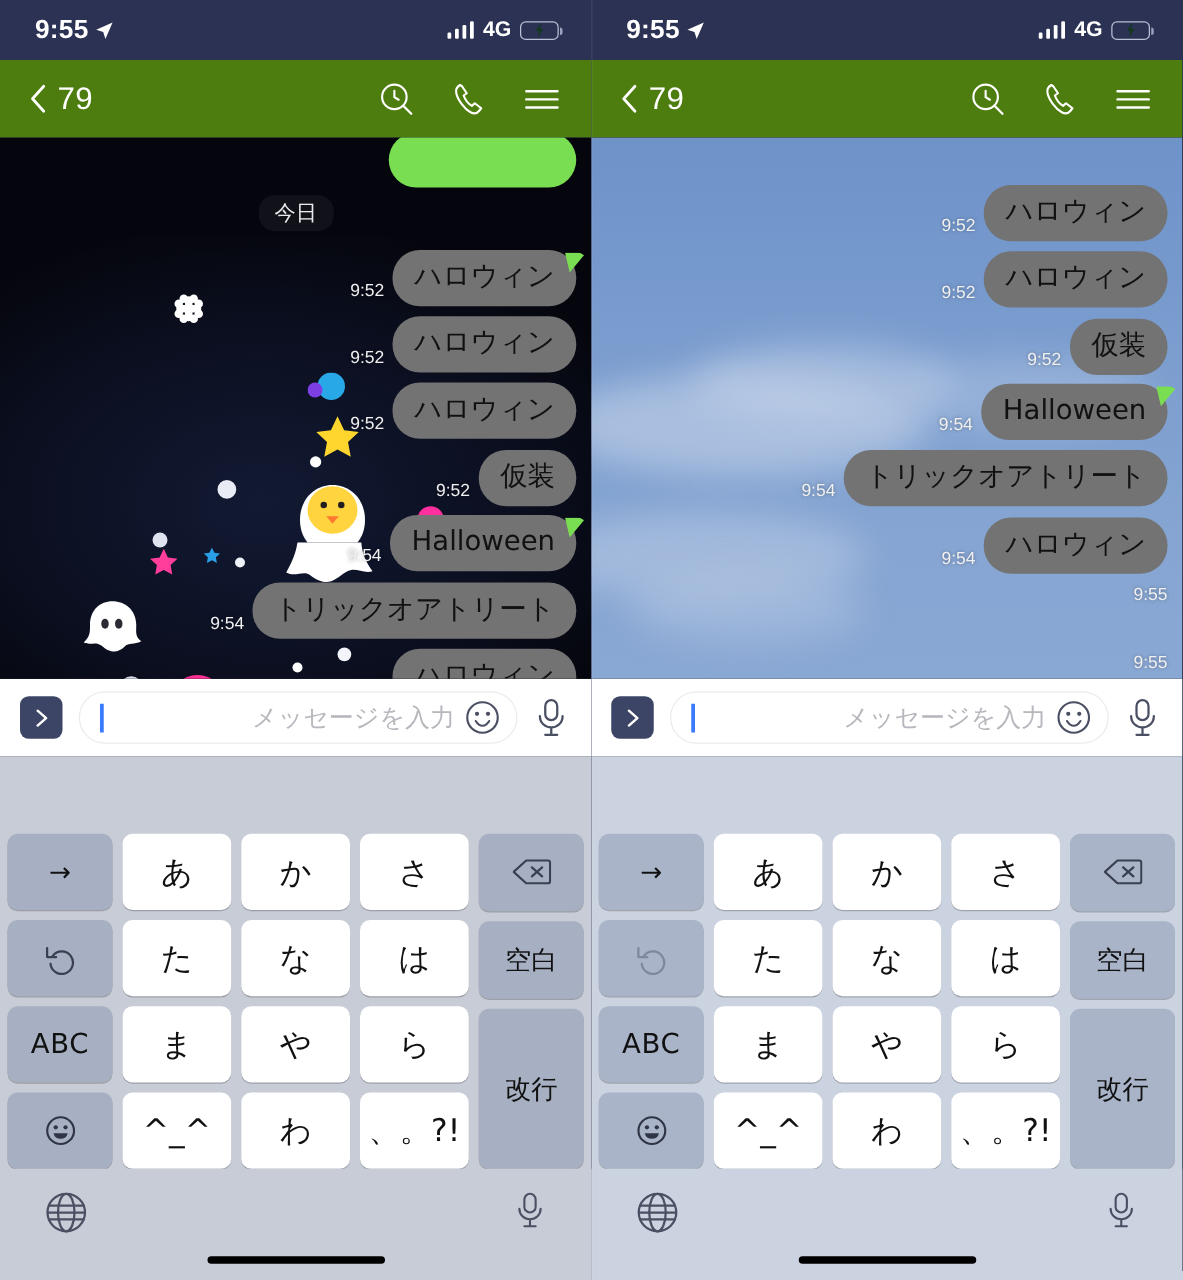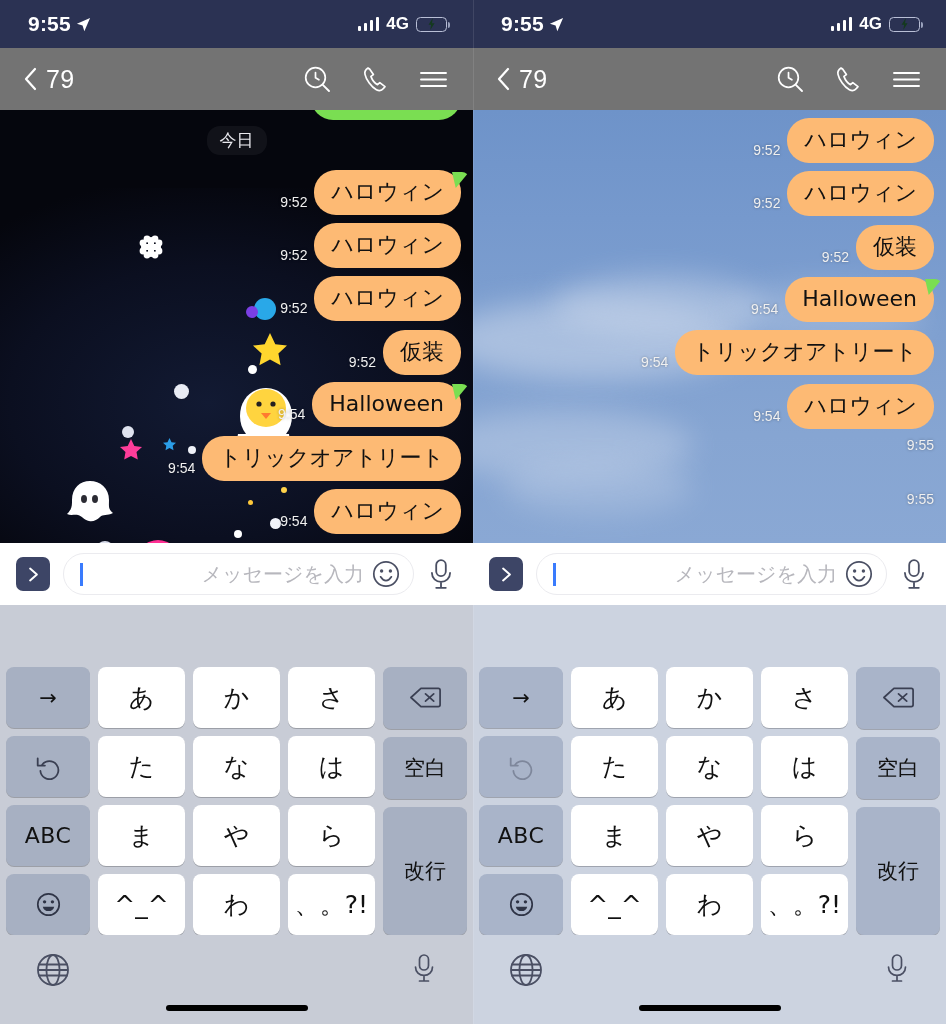--- a/index.html
+++ b/index.html
@@ -26,21 +26,21 @@
   .bars i:nth-child(1){height:5px}.bars i:nth-child(2){height:8px}
   .bars i:nth-child(3){height:11px}.bars i:nth-child(4){height:14px}
   .net{ font-size:17px; font-weight:600; }
   .batt{ position:relative; width:31px; height:15px; border:1.6px solid #b9bfd6; border-radius:4.5px; padding:1.4px; }
   .batt::after{ content:""; position:absolute; right:-4px; top:4.2px; width:2.4px; height:6px; background:#9aa2bd; border-radius:0 2px 2px 0; }
   .batt-fill{ width:100%; height:100%; background:#30d158; border-radius:2.4px; }
   .bolt{ position:absolute; left:50%; top:50%; transform:translate(-50%,-50%); width:9px; height:12px; }
 
   
   .navbar{
-    height:62px; background:#737373; flex:0 0 auto;
+    height:62px; background:#4d7c0f; flex:0 0 auto;
     display:flex; align-items:center; justify-content:space-between;
     padding:0 24px 0 24px; color:#fff;
   }
   .nav-left{ display:flex; align-items:center; gap:9px; cursor:pointer; }
   .chev{ width:13px; height:24px; }
   .nav-title{ font-size:25px; font-weight:400; letter-spacing:.3px; }
   .nav-right{ display:flex; align-items:center; gap:27px; }
   .nav-ic{ width:31px; height:31px; display:block; }
 
   
@@ -53,25 +53,25 @@
     background:radial-gradient(ellipse at 45% 55%, #121a33 0%, #0b0f20 45%, #05060d 75%);
   }
   
   .wall-sky{ position:absolute; inset:0;
     background:linear-gradient(180deg,#6e93c9 0%,#7699cd 25%,#7fa0d0 52%,#86a5d2 75%,#8aa8d4 100%); }
   .cloud{ position:absolute; border-radius:50%; background:#cdd9ec; filter:blur(14px); opacity:.55; }
 
   .deco{ position:absolute; pointer-events:none; }
   .dot{ border-radius:50%; }
 
-  .msgs{ position:absolute; inset:0; padding:12px 12px; }
+  .msgs{ position:absolute; inset:0; padding:12px 12px;margin-top:30px; }
   .row{ position:absolute; display:flex; align-items:flex-end; gap:7px; justify-content:flex-end; right:12px; }
   .tstamp{ font-size:14px; color:#f0f0f0; font-weight:400; padding-bottom:5px; white-space:nowrap; text-shadow:0 0 3px rgba(0,0,0,.35); }
   .bubble{
-    position:relative; background:#fdba74; color:#111; border-radius:22px;
+    position:relative; background:#737373; color:#111; border-radius:22px;
     padding:9px 17px 10px; font-size:22px; line-height:1.18; white-space:nowrap;
     font-family:"DejaVu Sans","Liberation Sans",sans-serif;
   }
   .bubble.tail::after{
     content:""; position:absolute; right:-8px; top:2px; width:17px; height:16px;
     background:#7ade52; clip-path:polygon(0 0,100% 0,22% 100%); border-radius:0 7px 0 0;
   }
   .datechip{
     position:absolute; left:50%; transform:translateX(-50%); top:16px;
     font-size:17px; color:#e9e9ee; background:rgba(255,255,255,.05);

